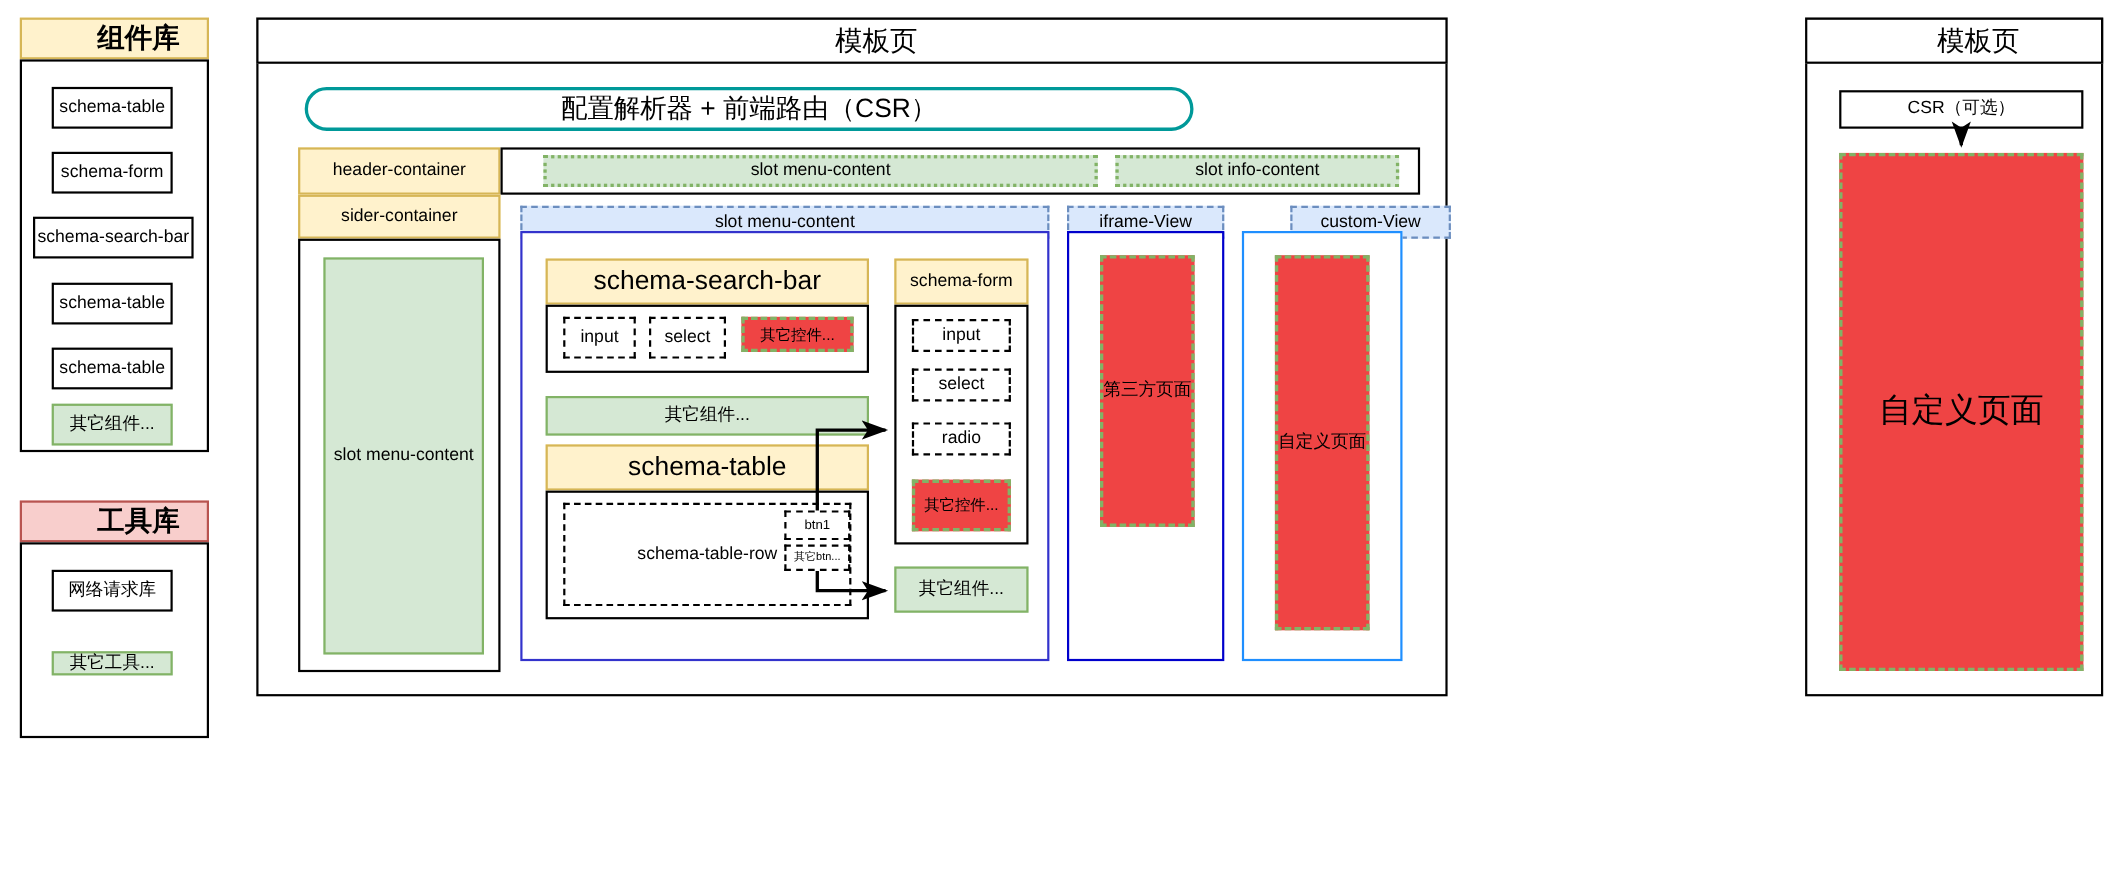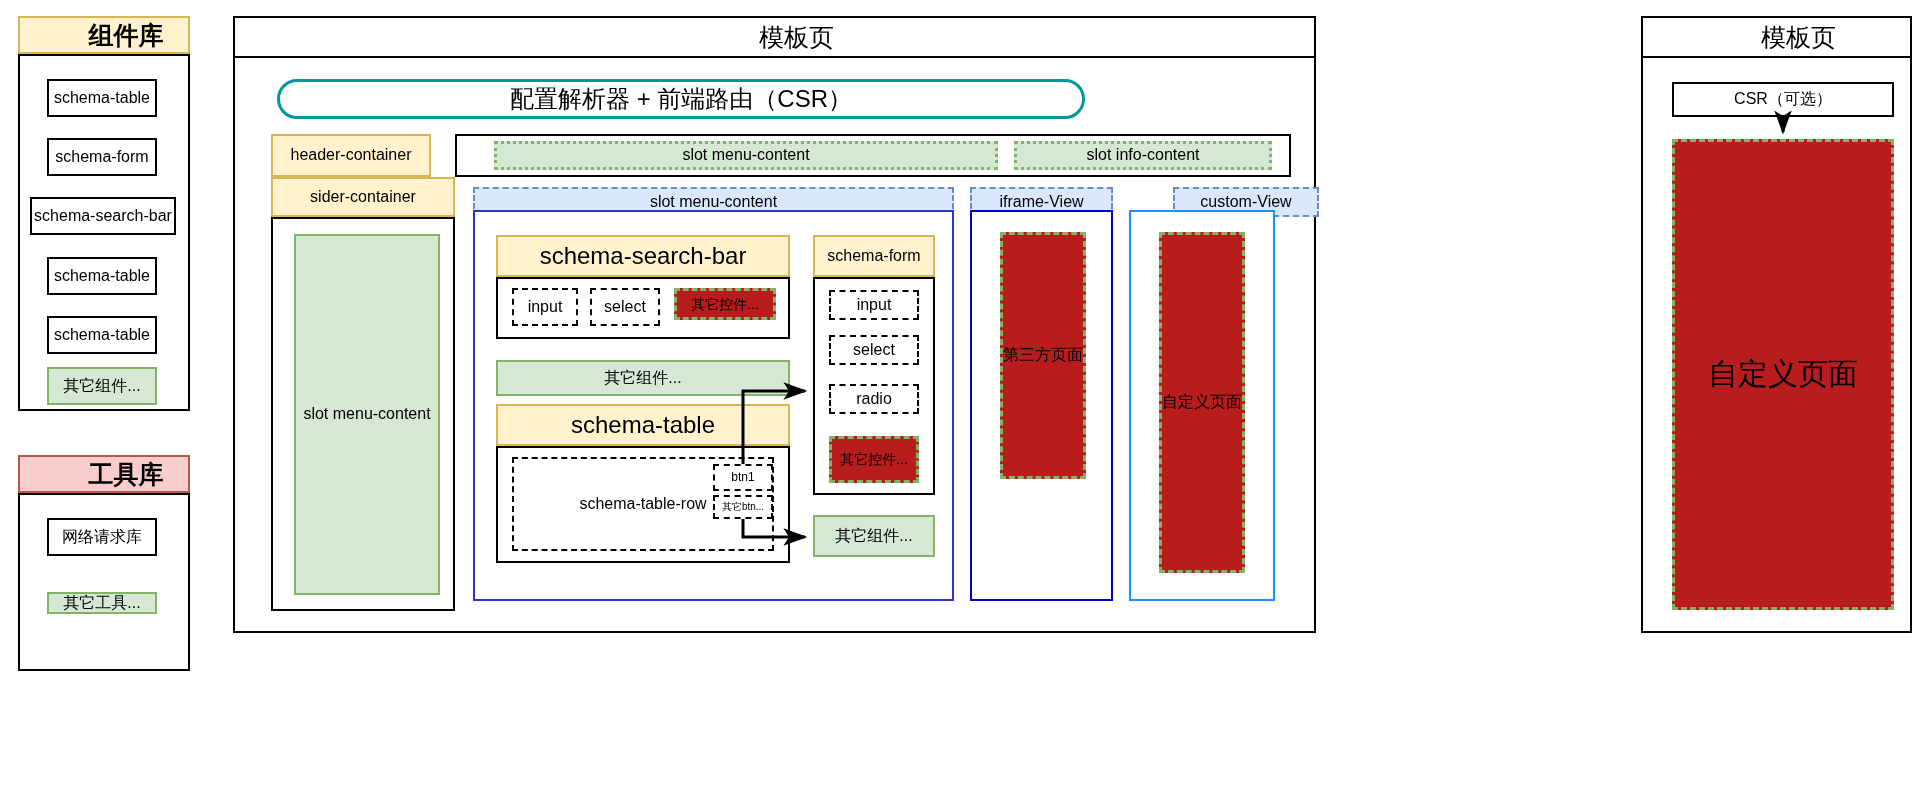--- a/index.html
+++ b/index.html
@@ -23,21 +23,21 @@
     align-items: center;
     justify-content: center;
     text-align: center;
     line-height: 1.15;
   }
   .plain     { background:#ffffff; border:2.5px solid #000000; }
   .plain-thin{ background:#ffffff; border:2px solid #000000; }
   .hdr-yellow{ background:#fff2cc; border:2px solid #d6b656; }
   .hdr-red   { background:#f8cecc; border:2px solid #b85450; }
   .green-sol { background:#d5e8d4; border:2.5px solid #82b366; }
-  .green-dash{ background:#b91c1c; border:3px dashed #82b366; }
+  .green-dash{ background:#ef4444; border:3px dashed #82b366; }
   .green-dot { background:#d5e8d4; border:3px dotted #82b366; }
   .blue-dash-lbl { background:#dae8fc; border:2.5px dashed #6c8ebf; }
   .dash-black{ background:#ffffff; border:2.5px dashed #000000; }
   .dash-black-thin{ background:transparent; border:2px dashed #000000; }
   .teal-round{ background:#ffffff; border:3px solid #009999; border-radius:9px; }
   .bord-navy { background:#ffffff; border:2.5px solid #0000cc; }
   .bord-blue { background:#ffffff; border:2.5px solid #1f8fff; }
   .bord-indigo{ background:#ffffff; border:2.5px solid #3333cc; }
 
   
@@ -73,21 +73,21 @@
 
   <div class="bx plain t-md" style="left:47px; top:518px; width:110px; height:38px;">网络请求库</div>
   <div class="bx green-sol t-md" style="left:47px; top:592px; width:110px; height:22px;">其它工具...</div>
 
   <div class="bx plain-thin" style="left:233px; top:16px; width:1083px; height:617px; display:block;"></div>
 
   <div class="bx plain-thin t-title" style="left:233px; top:16px; width:1083px; height:42px; border-width:2px;">模板页</div>
 
   <div class="bx teal-round t-xl" style="left:277px; top:79px; width:808px; height:40px;border-radius:20px;">配置解析器 + 前端路由（CSR）</div>
 
-  <div class="bx hdr-yellow t-md" style="left:271px; top:134px; width:160px; height:43px;">header-container</div>
+  <div class="bx hdr-yellow t-md" style="left:271px; top:134px; width:184px; height:43px;">header-container</div>
 
   <div class="bx plain-thin" style="left:455px; top:134px; width:836px; height:43px; display:block;"></div>
   <div class="bx green-dot t-md" style="left:494px; top:141px; width:504px; height:29px;">slot menu-content</div>
   <div class="bx green-dot t-md" style="left:1014px; top:141px; width:258px; height:29px;">slot info-content</div>
 
   <div class="bx hdr-yellow t-md" style="left:271px; top:177px; width:184px; height:40px;">sider-container</div>
 
   <div class="bx plain" style="left:271px; top:217px; width:184px; height:394px; display:block;"></div>
   <div class="bx green-sol t-md" style="left:294px; top:234px; width:146px; height:361px;">slot menu-content</div>
 

